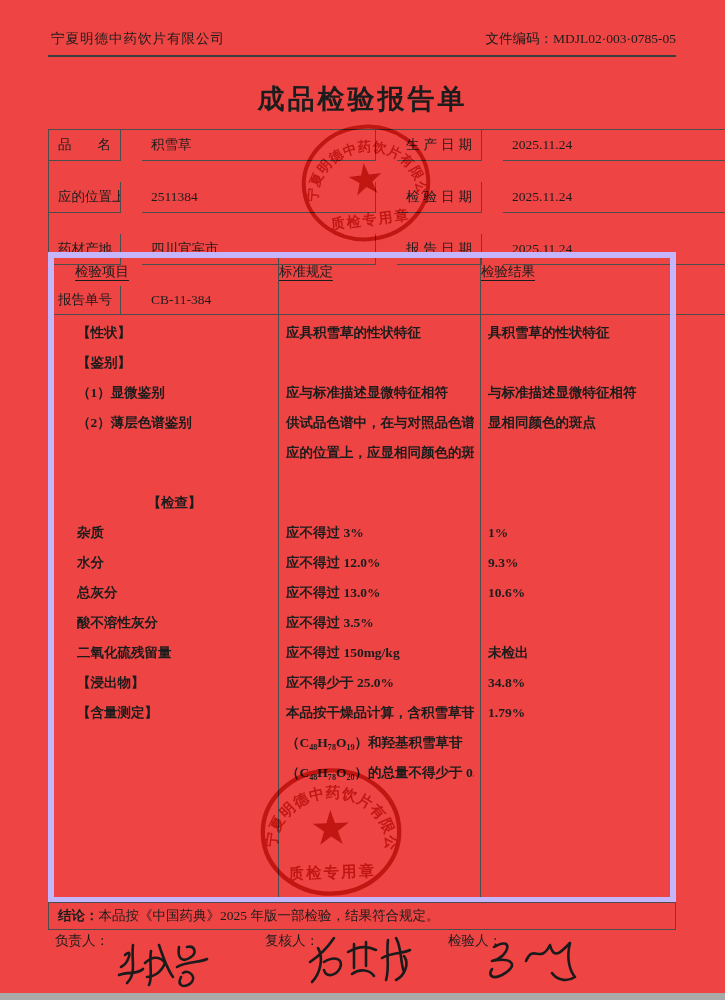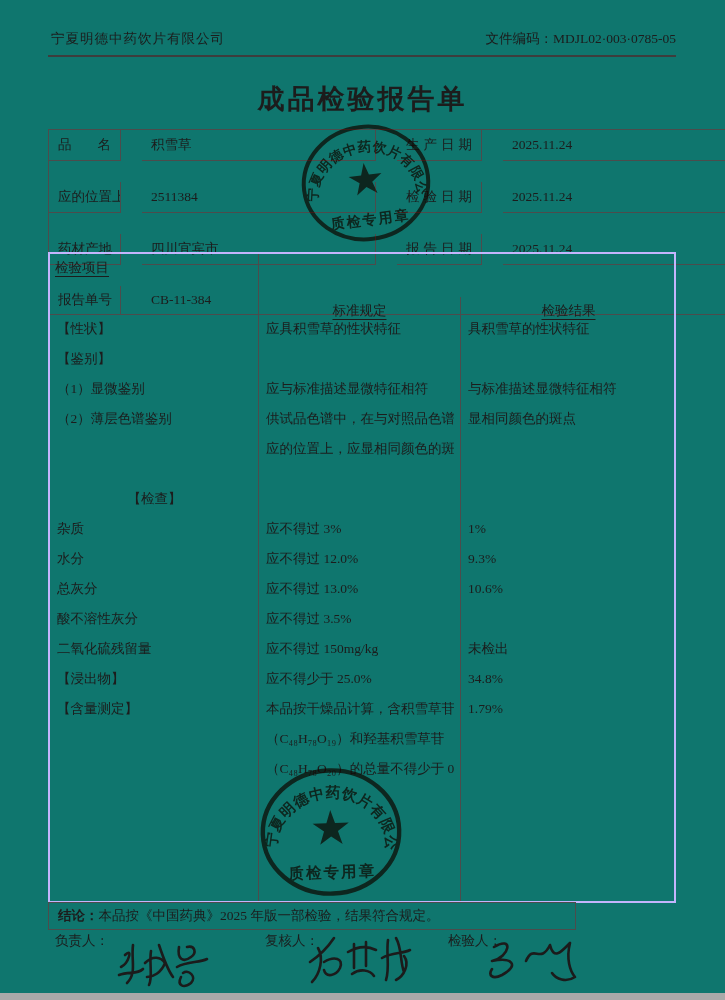--- a/index.html
+++ b/index.html
@@ -1,17 +1,17 @@
 <!DOCTYPE html>
 <html><head>
 <meta charset="utf-8">
 <style>
   html,body{margin:0;padding:0;background:#e8e8e8;}
   .page{
-    position:relative;width:725px;height:1000px;background:#0f766e;
+    position:relative;width:725px;height:1000px;background:#ef4444;
     font-family:"Liberation Serif","DejaVu Serif",serif;color:#1c1c1c;
     overflow:hidden;
   }
   
   .hdr-company{position:absolute;left:51px;top:30px;font-size:13.5px;letter-spacing:1px;}
   .hdr-doccode{position:absolute;right:49px;top:30px;font-size:13.5px;}
   .hdr-rule{position:absolute;left:48px;top:55px;width:628px;height:2px;background:#3d3d3d;}
   .doc-title{position:absolute;left:0;top:81px;width:725px;text-align:center;
     font-size:27px;font-weight:bold;letter-spacing:3px;}
   
@@ -20,36 +20,36 @@
     grid-template-columns:72px 234px 85px 233px;
     grid-template-rows:31px 31px 31px 28px;font-size:13.5px;gap:21px;}
   .info-table .cell{box-sizing:border-box;padding:0 9px;line-height:30px;overflow:hidden;white-space:nowrap;}
   .info-table .r4{line-height:27px;}
   .b-r{border-right:1px solid #4c4c4c;}
   .b-b{border-bottom:1px solid #4c4c4c;}
   .jlabel{text-align:justify;text-align-last:justify;}
   .span3{grid-column:2/5;}
   
   .insp-table{position:absolute;left:48px;top:252px;width:628px;height:651px;
-    box-sizing:border-box;border:2px solid #c4b5fd;display:flex;flex-direction:column;font-size:13.5px;}
+    box-sizing:border-box;border:6px solid #c4b5fd;display:flex;flex-direction:column;font-size:13.5px;padding-left:16px;}
   .ihead{display:grid;grid-template-columns:209px 202px 215px;height:46px;flex:0 0 auto;}
   .ihead .hc{box-sizing:border-box;padding-top:5px;}
   .ihead .hc span{text-decoration:underline;text-underline-offset:4px;}
   .ihead .h1{padding-left:5px;}
-  .ihead .h2,.ihead .h3{text-align:center;margin-top:43px;}
+  .ihead .h2,.ihead .h3{text-align:left;}
   .ibody{flex:1;display:flex;flex-direction:column;min-height:0;}
   .irow{display:grid;grid-template-columns:209px 202px 215px;flex:0 0 auto;}
   .irow .ic{box-sizing:border-box;padding:0 6px 0 7px;line-height:30px;}
-  .irow .ln{height:30px;line-height:30px;white-space:nowrap;overflow:hidden;}
+  .irow .ln{height:30px;line-height:30px;white-space:nowrap;overflow:hidden;font-weight:bold;}
   .pt14 .ic{padding-top:14px;}
   .pt20 .ic{padding-top:20px;text-align:center;}
   .ifill{flex:1;display:grid;grid-template-columns:209px 202px 215px;}
   .ifill div{box-sizing:border-box;}
   
-  .conclusion{position:absolute;left:48px;top:902px;width:528px;height:28px;
+  .conclusion{position:absolute;left:48px;top:902px;width:628px;height:28px;
     box-sizing:border-box;border:1px solid #4c4c4c;line-height:26px;font-size:13.5px;padding-left:9px;}
   .conclusion .clabel{font-weight:bold;}
   .sign-label{position:absolute;top:932px;font-size:13.5px;}
   .sl1{left:55px;} .sl2{left:265px;} .sl3{left:448px;}
   .sig{position:absolute;}
   .sig path{stroke:#1b1b1b;stroke-width:2.6;fill:none;stroke-linecap:round;stroke-linejoin:round;}
   
   .stamp{position:absolute;mix-blend-mode:multiply;opacity:0.88;}
   .stamp-top{left:299px;top:114px;width:134px;height:138px;transform:rotate(-7deg);}
   .stamp-bottom{left:254px;top:766px;width:154px;height:132px;transform:rotate(-2deg);}

